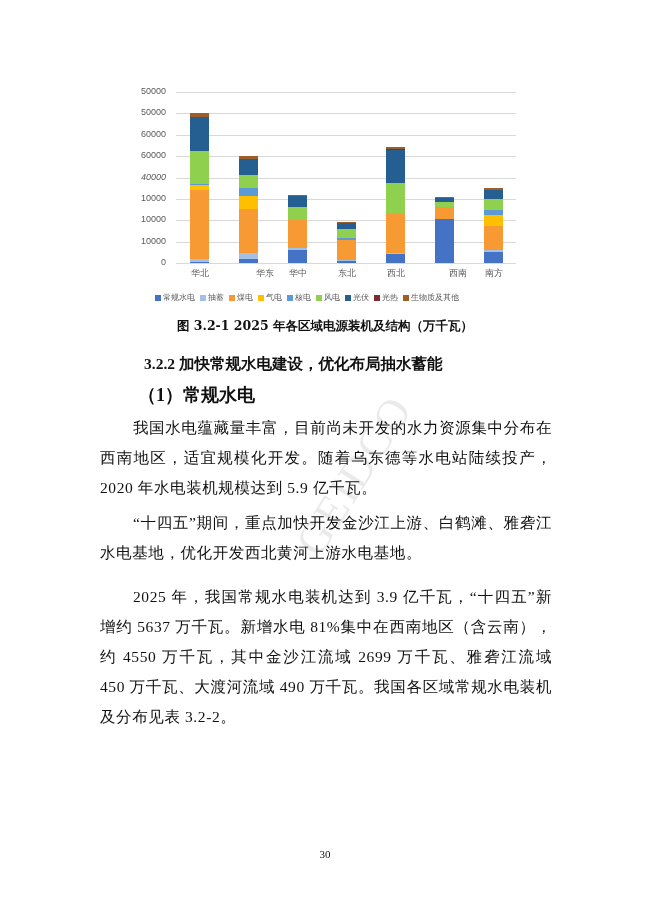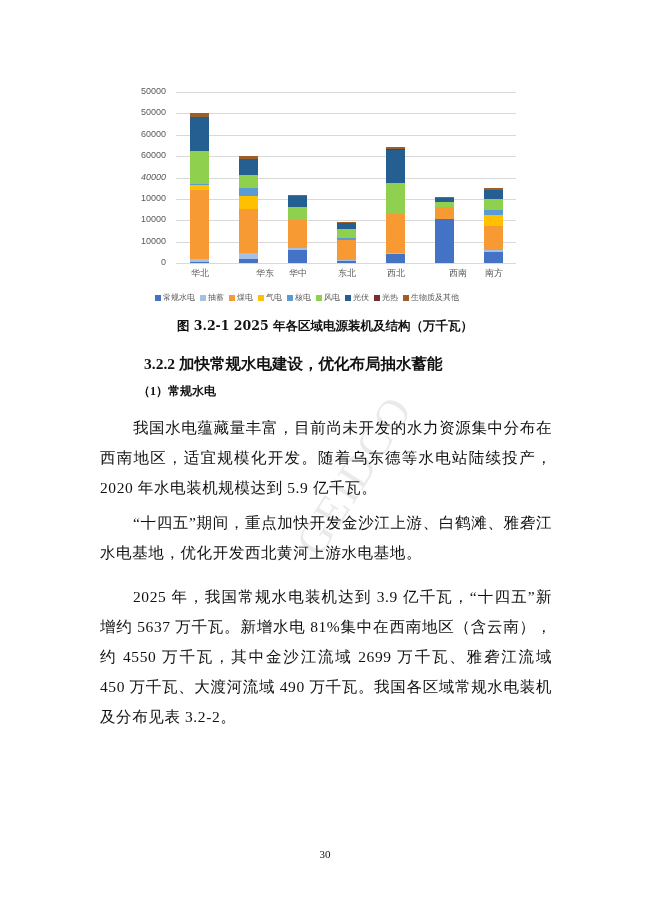--- a/index.html
+++ b/index.html
@@ -8,21 +8,21 @@
   .ytick { position:absolute; left:0; width:36px; text-align:right; font-family:"Liberation Sans","DejaVu Sans",sans-serif; font-size:9px; color:#595959; }
   .gridline { position:absolute; left:46px; width:340px; height:1px; background:#d9d9d9; }
   .bar { position:absolute; width:19px; display:flex; flex-direction:column-reverse; }
   .seg { width:100%; }
   .xlabel { position:absolute; width:40px; text-align:center; font-family:"DejaVu Sans",sans-serif; font-size:9px; color:#595959; }
   .legend { position:absolute; left:155px; top:292px; font-family:"DejaVu Sans",sans-serif; font-size:8px; color:#595959; display:flex; gap:5px; white-space:nowrap; }
   .legend-item { display:flex; align-items:center; gap:2px; }
   .swatch { width:6px; height:6px; display:inline-block; }
   .caption { position:absolute; top:318px; left:0; width:650px; text-align:center; font-size:12.5px; font-weight:bold; font-family:"DejaVu Serif","Liberation Serif",serif; }
   .h3 { position:absolute; left:100px; top:354px; font-size:15.5px; font-weight:bold; font-family:"Liberation Serif","DejaVu Serif",serif;margin-left:44px; }
-  .h4 { position:absolute; left:138px; top:383px; font-size:12px; font-weight:bold; font-family:"Liberation Serif","DejaVu Serif",serif; }
+  .h4 { position:absolute; left:138px; top:383px; font-size:18px; font-weight:bold; font-family:"Liberation Serif","DejaVu Serif",serif; }
   .para { position:absolute; left:100px; width:452px; font-size:15.5px; line-height:30px; text-indent:33px; font-family:"Liberation Serif","DejaVu Serif",serif; letter-spacing:0.6px; text-align:justify; }
   .pagenum { position:absolute; top:848px; left:0; width:650px; text-align:center; font-size:11px; font-family:"Liberation Serif",serif; }
   .watermark { position:absolute; left:265px; top:450px; font-size:44px; color:rgba(170,170,170,0.25); transform:rotate(-58deg); font-family:"Liberation Serif",serif; letter-spacing:2px; pointer-events:none; }
 </style>
 </head>
 <body>
 
 <div class="chart" id="chart">
     <div class="ytick" style="top: 175px;">0</div>
     <div class="gridline" style="top: 181px;"></div>

